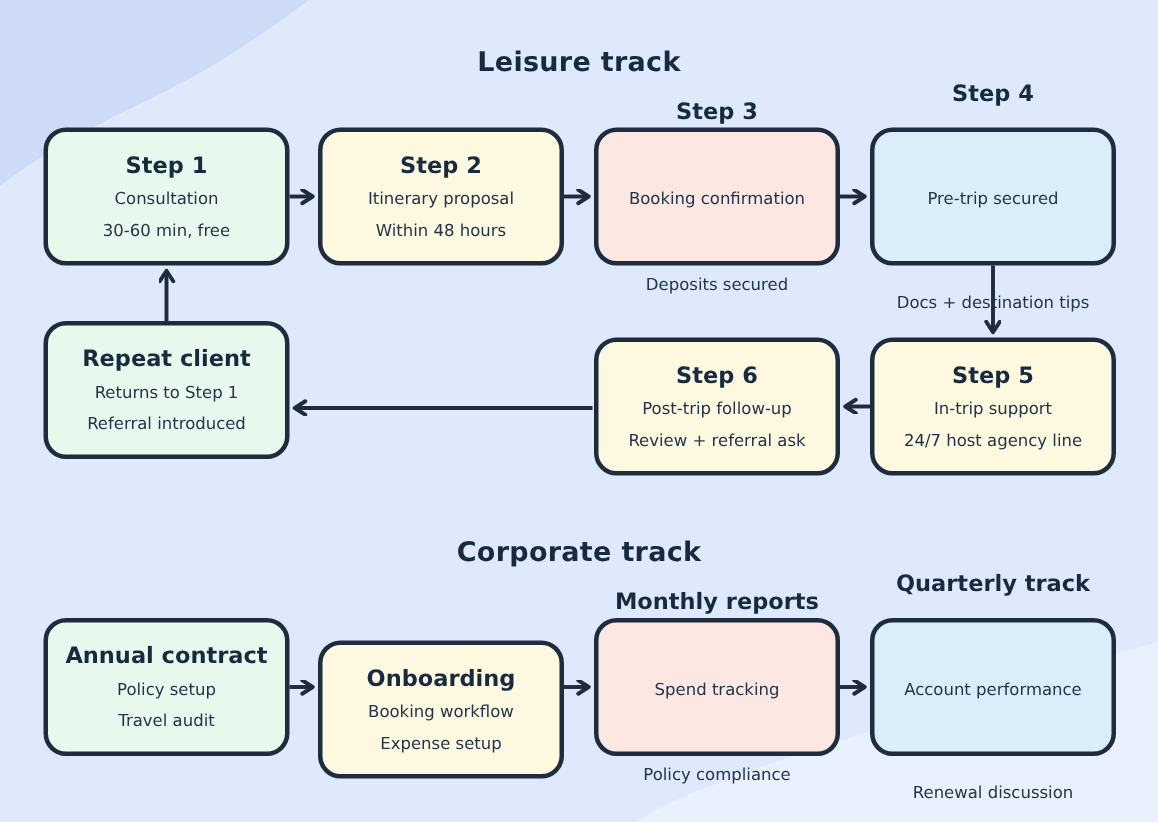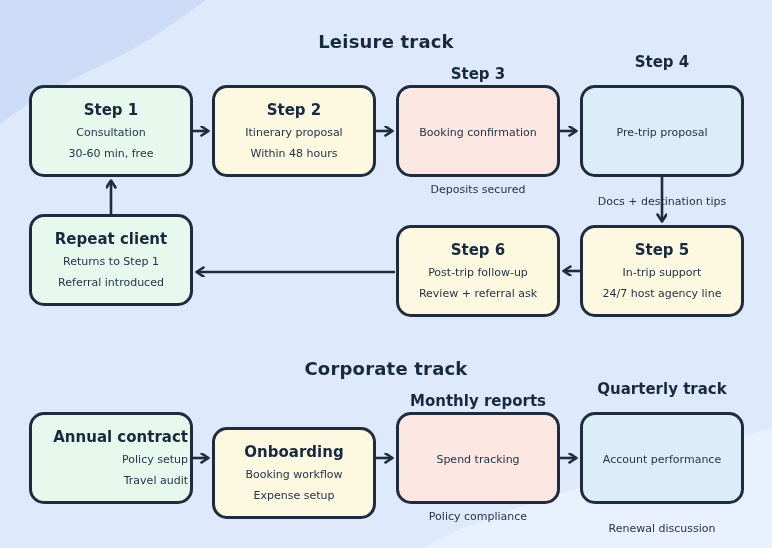--- a/index.html
+++ b/index.html
@@ -122,21 +122,21 @@
   </div>
 
   <div class="node pink" style="left:396px; top:85px;">
     <div class="node-title">Step 3</div>
     <div class="node-line">Booking confirmation</div>
     <div class="node-line">Deposits secured</div>
   </div>
 
   <div class="node blue" style="left:580px; top:85px;">
     <div class="node-title">Step 4</div>
-    <div class="node-line">Pre-trip proposal</div>
+    <div class="node-line">Pre-trip secured</div>
     <div class="node-line">Docs + destination tips</div>
   </div>
 
   <div class="node green" style="left:29px; top:214px;">
     <div class="node-title">Repeat client</div>
     <div class="node-line">Returns to Step 1</div>
     <div class="node-line">Referral introduced</div>
   </div>
 
   <div class="node yellow" style="left:396px; top:225px;">
@@ -146,21 +146,21 @@
   </div>
 
   <div class="node yellow" style="left:580px; top:225px;">
     <div class="node-title">Step 5</div>
     <div class="node-line">In-trip support</div>
     <div class="node-line">24/7 host agency line</div>
   </div>
 
   <div class="track-title corporate">Corporate track</div>
 
-  <div class="node green" style="left:29px; top:412px;align-items:flex-end;">
+  <div class="node green" style="left:29px; top:412px;">
     <div class="node-title">Annual contract</div>
     <div class="node-line">Policy setup</div>
     <div class="node-line">Travel audit</div>
   </div>
 
   <div class="node yellow" style="left:212px; top:412px;margin-top:15px;">
     <div class="node-title">Onboarding</div>
     <div class="node-line">Booking workflow</div>
     <div class="node-line">Expense setup</div>
   </div>

